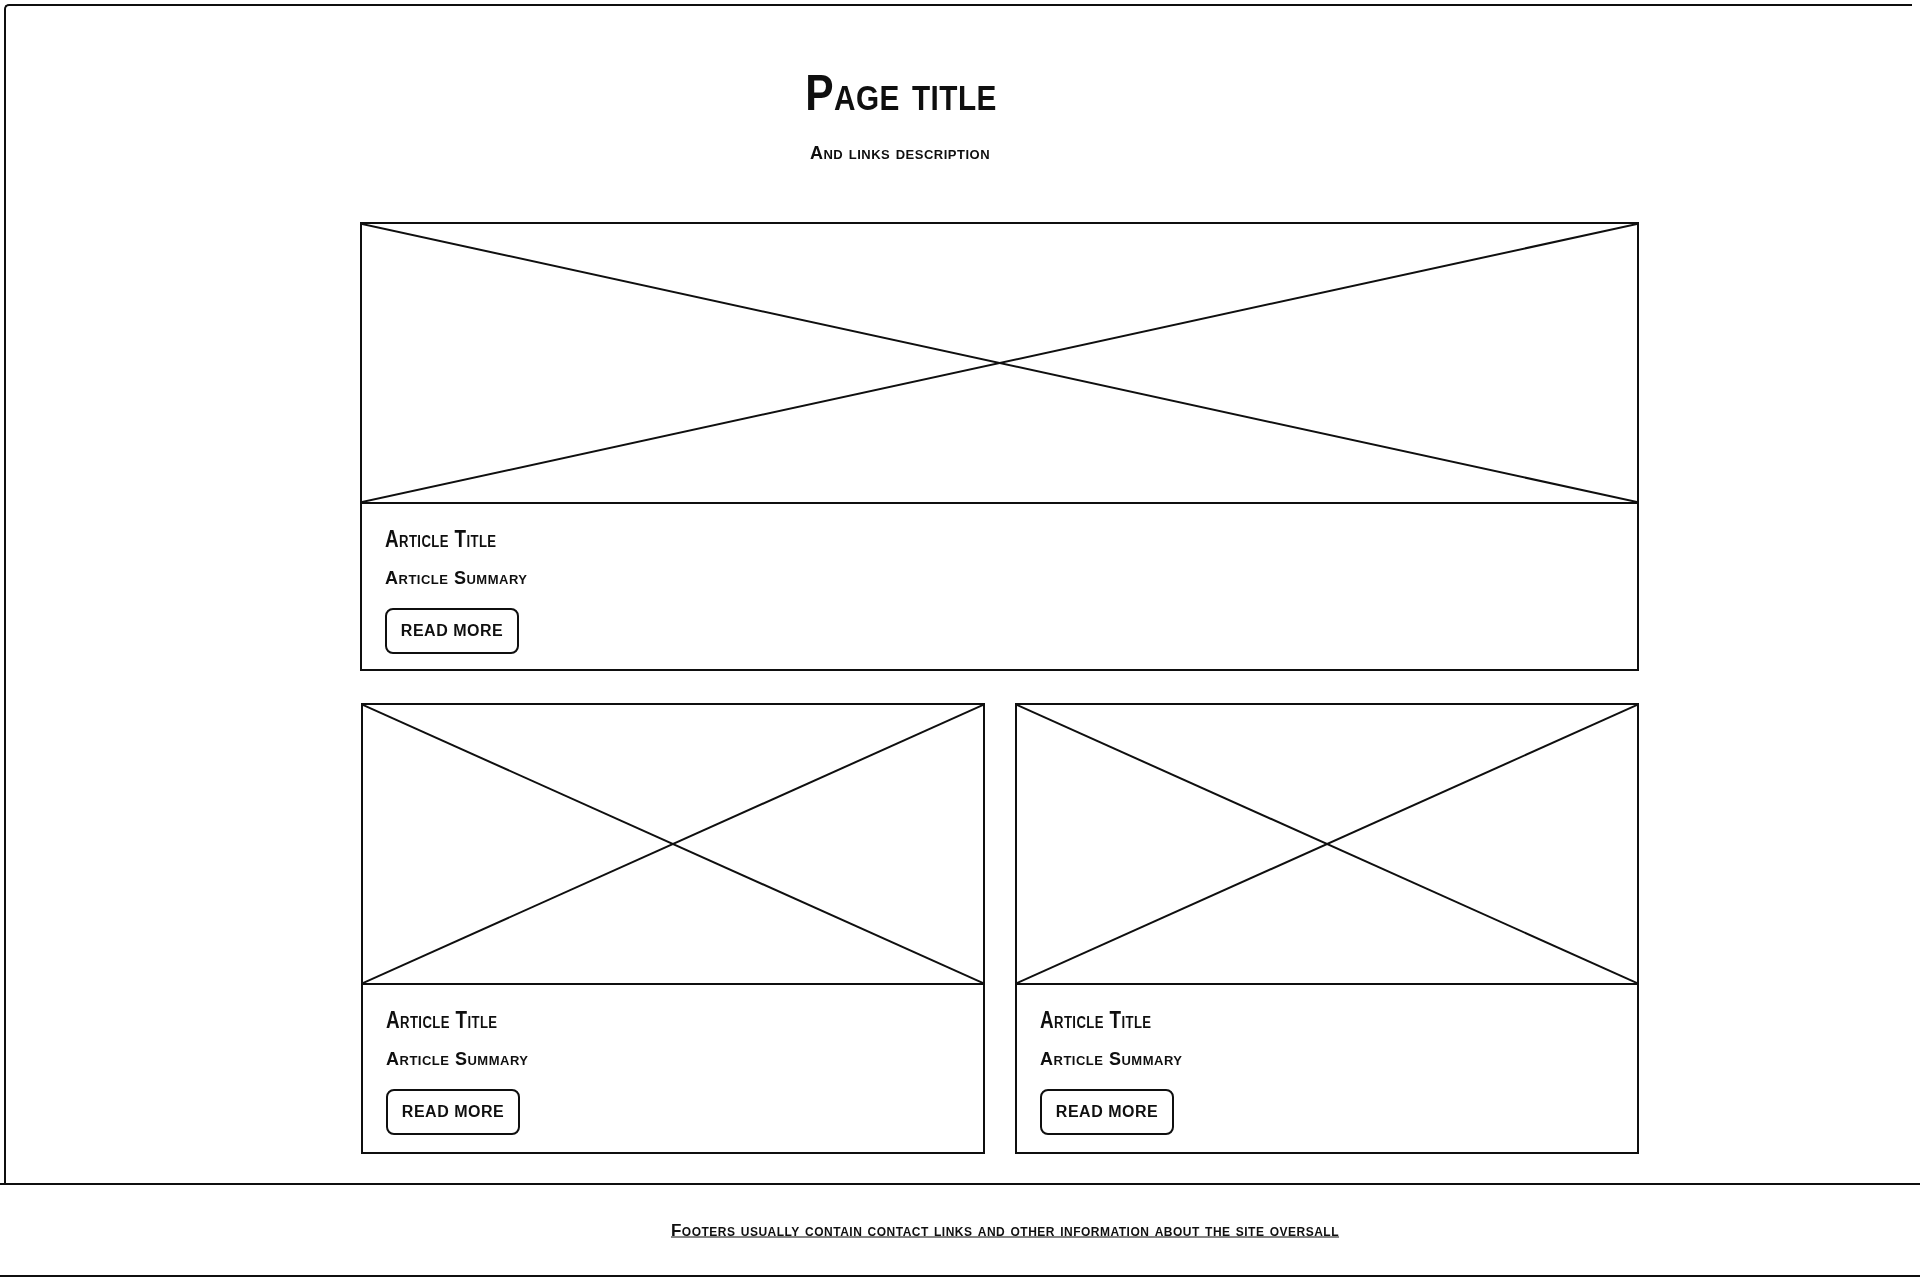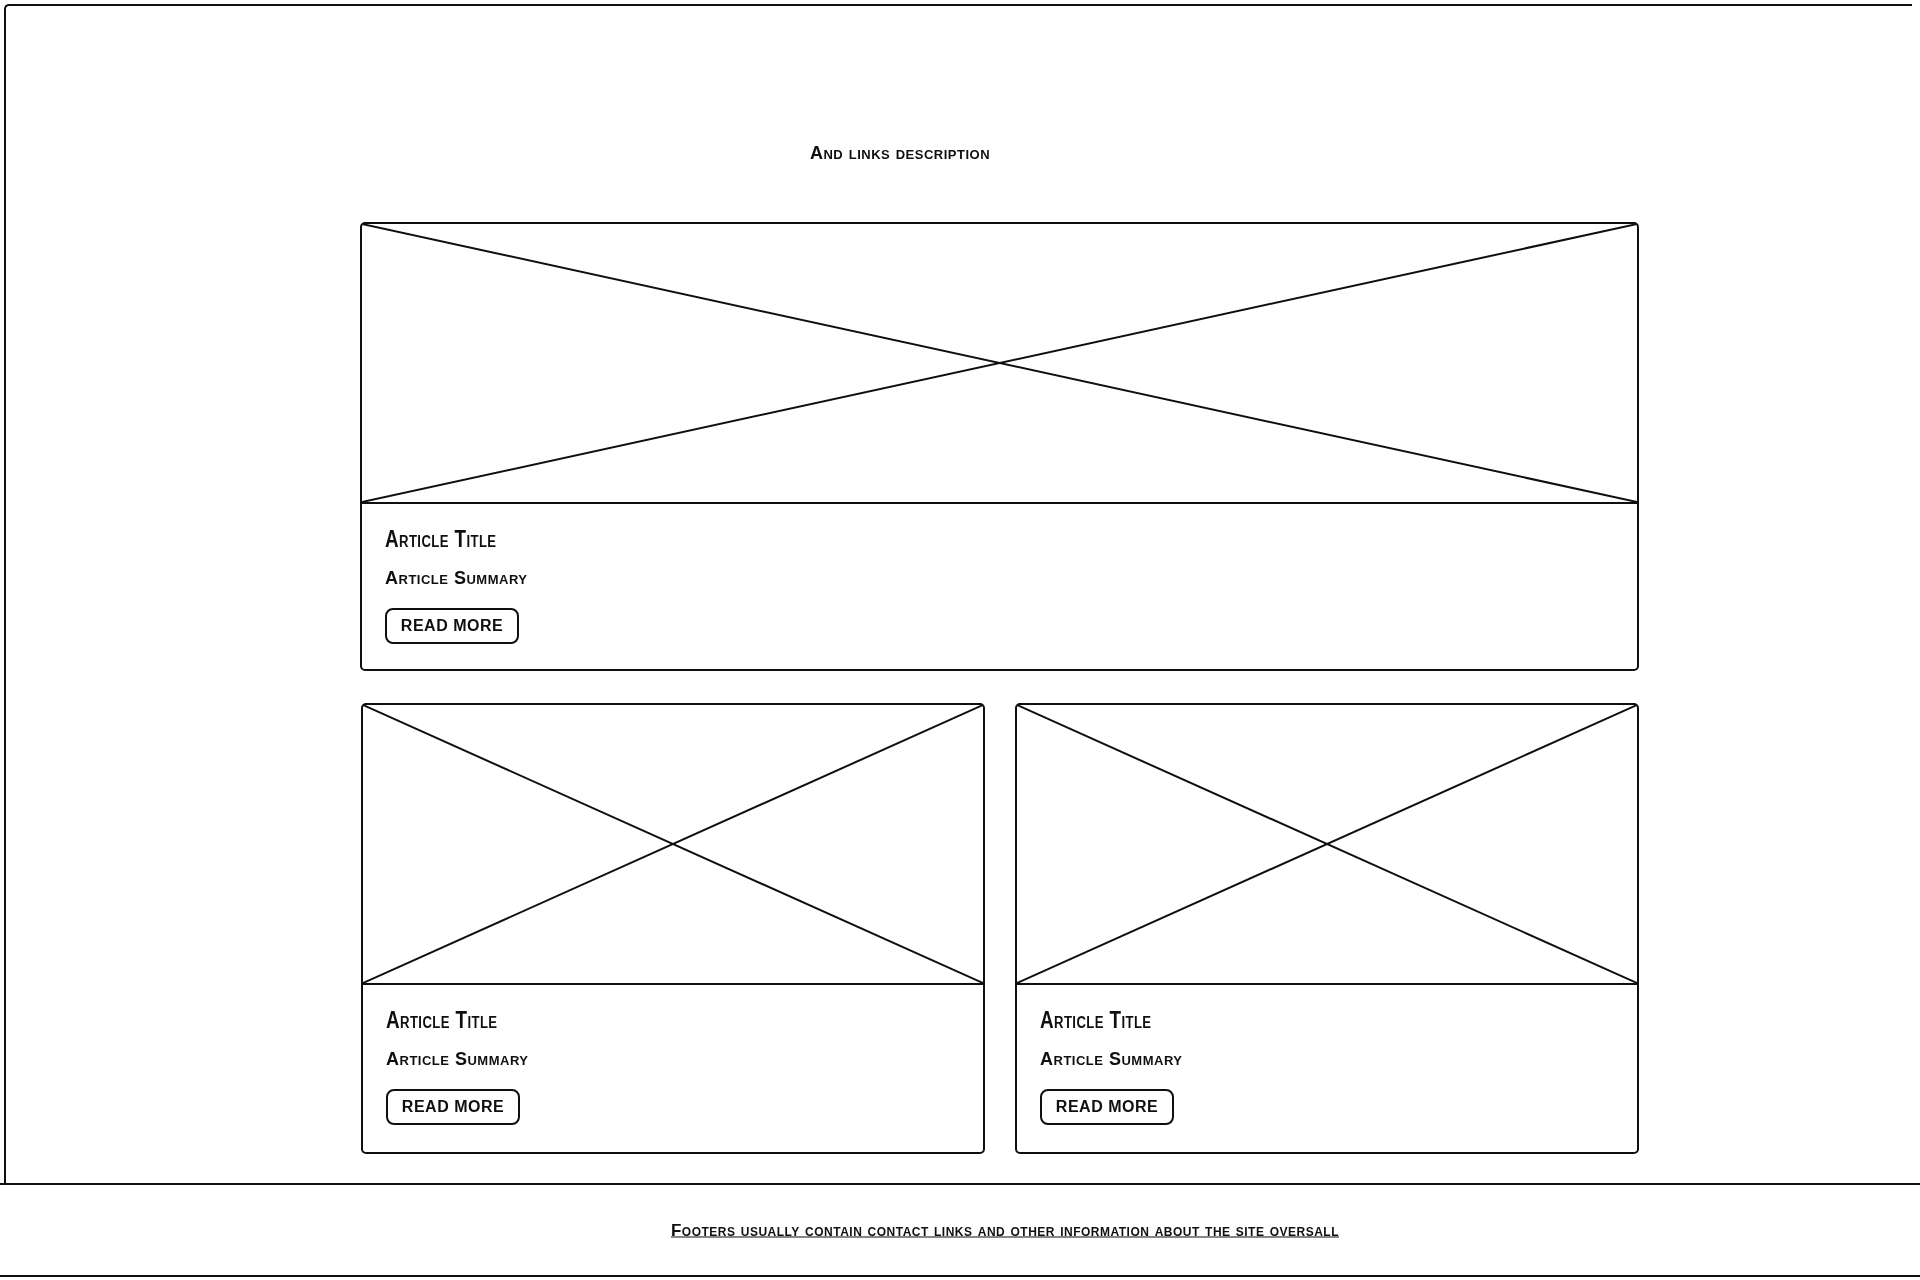--- a/index.html
+++ b/index.html
@@ -41,21 +41,21 @@
     transform: translateX(-50%);
     font-size: 18px;
     line-height: 1;
     white-space: nowrap;
   }
 
   .card {
     position: absolute;
     background: #ffffff;
     border: 2px solid #0f0f0f;
-    border-radius: 5px;
+    border-radius: 0;
   }
   .card--featured { left: 360px; top: 222px; width: 1279px; height: 449px; }
   .card--left     { left: 361px; top: 703px; width: 624px;  height: 451px; }
   .card--right    { left: 1015px; top: 703px; width: 624px; height: 451px; }
 
   .card-image {
     position: absolute;
     left: 0; top: 0; right: 0;
     height: 280px;
     border-bottom: 2px solid #0f0f0f;
@@ -74,21 +74,21 @@
     position: absolute;
     left: 23px; top: 345px;
     font-size: 18px;
     line-height: 1;
     white-space: nowrap;
     text-align: center;
   }
   .read-more-btn {
     position: absolute;
     left: 23px; top: 384px;
-    width: 134px; height: 36px;
+    width: 134px; height: 46px;
     background: #ffffff;
     border: 2px solid #0f0f0f;
     border-radius: 8px;
     display: flex;
     align-items: center;
     justify-content: center;
     font-family: "Liberation Sans", sans-serif;
     font-size: 16px;
     font-weight: 700;
     letter-spacing: 0.5px;
@@ -113,20 +113,21 @@
     text-decoration: underline;
   }
 </style>
 </head>
 <body>
 
 <div class="stage">
 
   <div class="outer-border"></div>
 
+  <h1 class="page-title sc"><span class="squish">Page title</span></h1>
 
   <p class="page-subtitle sc"><span>And links description</span></p>
 
   <section class="card card--featured">
     <div class="card-image">
       <svg viewBox="0 0 100 100" preserveAspectRatio="none">
         <line x1="0" y1="0" x2="100" y2="100" stroke="#0f0f0f" stroke-width="2" vector-effect="non-scaling-stroke"></line>
         <line x1="0" y1="100" x2="100" y2="0" stroke="#0f0f0f" stroke-width="2" vector-effect="non-scaling-stroke"></line>
       </svg>
     </div>

